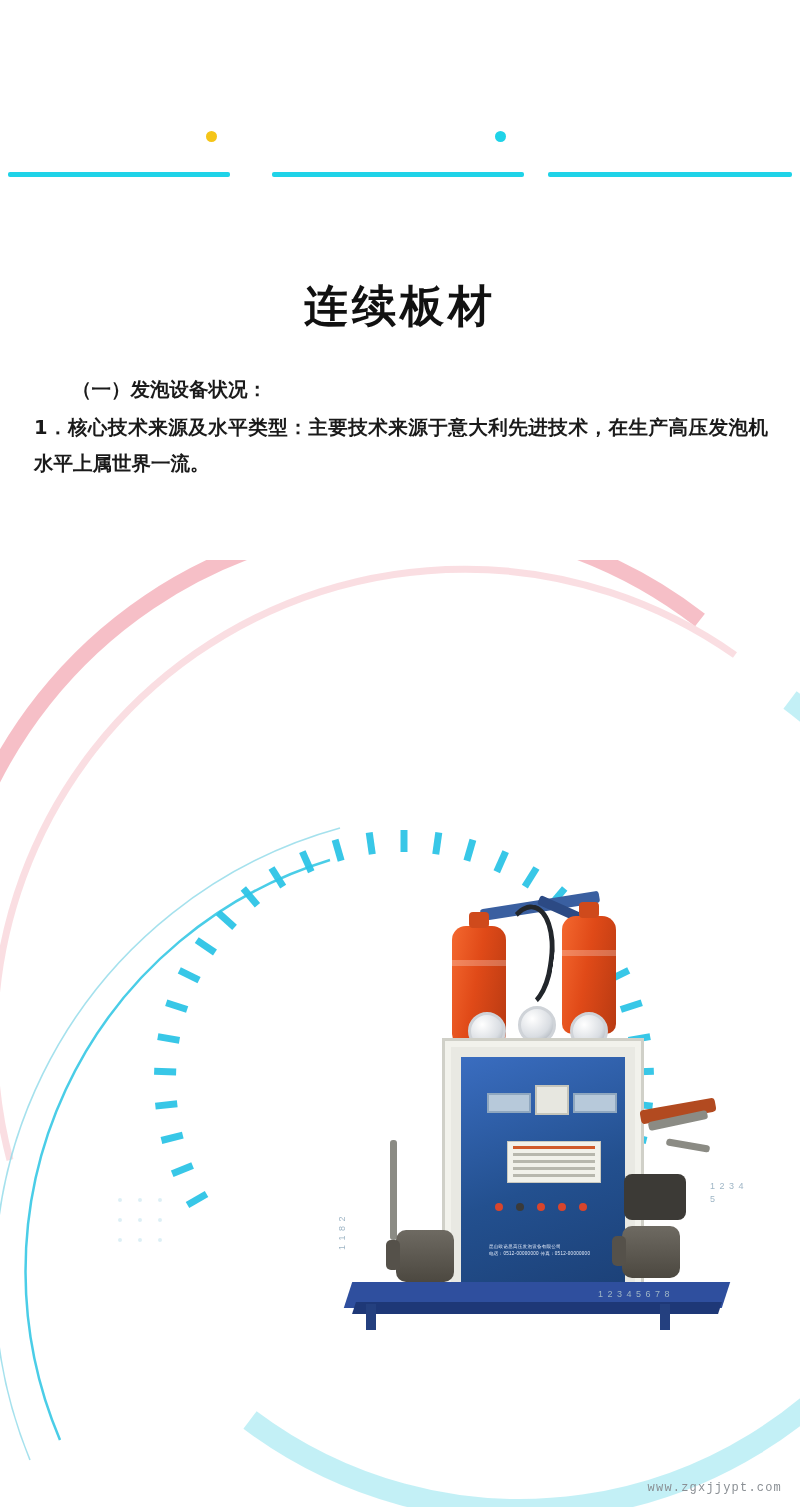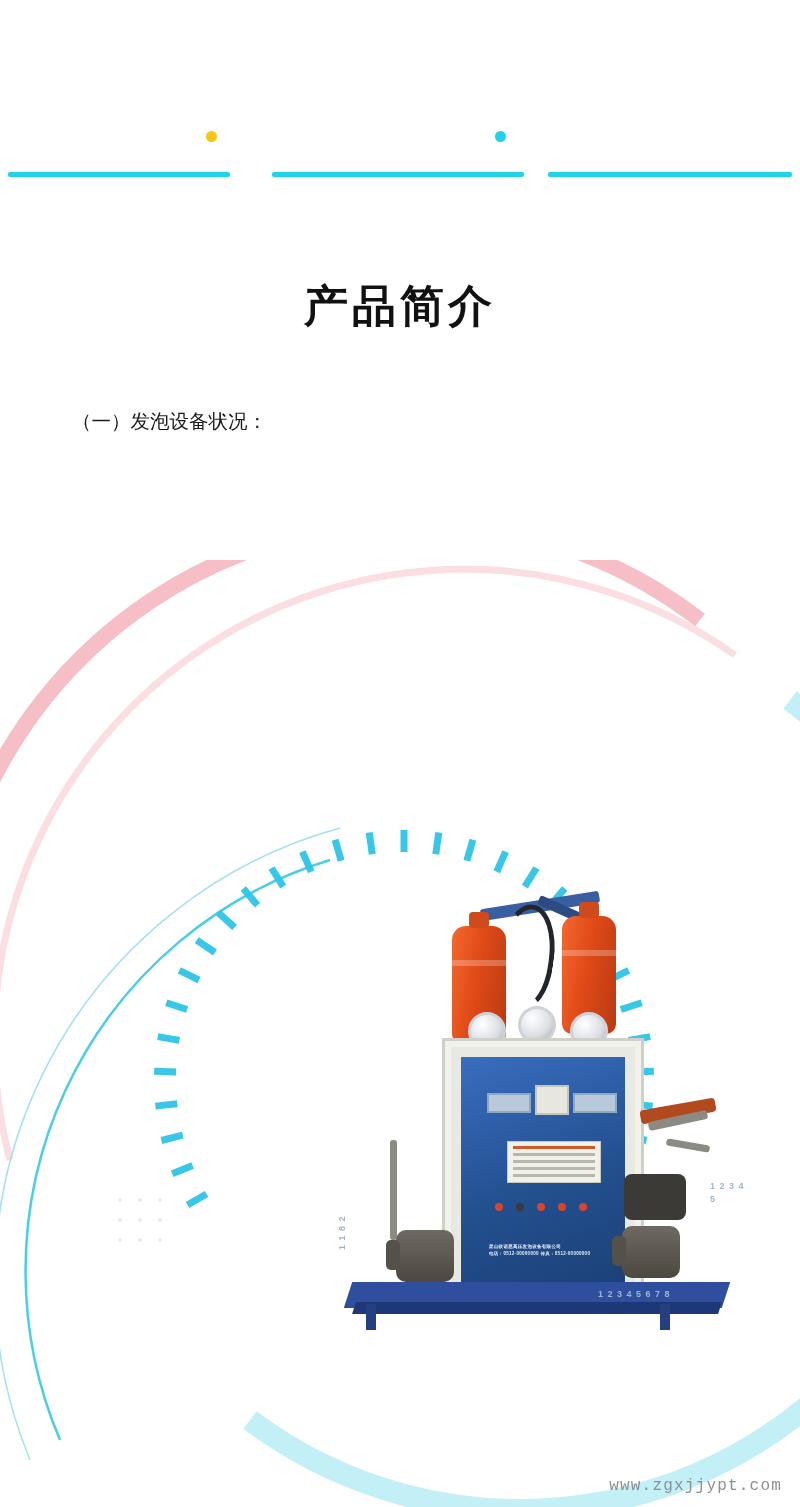--- a/index.html
+++ b/index.html
@@ -67,23 +67,22 @@
   
   .content {
     position: absolute;
     left: 34px;
     top: 372px;
     width: 734px;
     color: #1a1a1a;
     font-size: 19.5px;
     line-height: 36px;
     font-family: "DejaVu Sans", "Liberation Sans", sans-serif;
-    font-weight: normal;
+    font-weight: bold;
     z-index: 5;
-    margin-top: 32px;
   }
   .para {
     margin: 0 0 2px 0;
     text-align: justify;
   }
   .para.indent { text-indent: 38px; }
 
   
   .bg-art {
     position: absolute;
@@ -96,21 +95,20 @@
   }
 
   
   .photo {
     position: absolute;
     left: 330px;
     top: 890px;
     width: 420px;
     height: 460px;
     z-index: 4;
-    font-weight: bold;
   }
 
   
   .mach { position: absolute; left: 0; top: 0; width: 420px; height: 460px; }
 
   .base {
     position: absolute;
     left: 18px; top: 392px;
     width: 378px; height: 26px;
     background: #2f4f9e;
@@ -296,43 +294,44 @@
   .ruler-right { left: 380px; top: 290px; }
   .ruler-bottom-right { left: 268px; top: 398px; }
   .ruler-left { left: 6px; top: 360px; transform: rotate(-90deg); transform-origin: left top; }
 
   
   .footer-url {
     position: absolute;
     right: 18px;
     bottom: 12px;
     font-family: "Liberation Mono", "DejaVu Sans Mono", monospace;
-    font-size: 16px;
+    font-size: 12px;
     letter-spacing: 1.2px;
     color: #8a8f94;
     z-index: 9;
   }
 </style>
 </head>
 <body>
 
 <div class="page">
 
   <div class="topdeco">
     <div class="bar bar-a"></div>
     <div class="bar bar-b"></div>
     <div class="bar bar-c"></div>
     <div class="dot dot-yellow"></div>
     <div class="dot dot-cyan"></div>
   </div>
 
-  <div class="title">产品简介</div>
+  <div class="title">连续板材</div>
 
   <div class="content">
     <p class="para indent">（一）发泡设备状况：</p>
+    <p class="para">1．核心技术来源及水平类型：主要技术来源于意大利先进技术，在生产高压发泡机水平上属世界一流。</p>
   </div>
 
   <div class="bg-art">
     <svg width="800" height="947" viewBox="0 0 800 947" xmlns="http://www.w3.org/2000/svg">
 
       <path d="M 700 60 A 470 470 0 0 0 -40 560" fill="none" stroke="#f6bcc4" stroke-width="16" opacity="0.95"></path>
       <path d="M 735 95 A 470 470 0 0 0 10 600" fill="none" stroke="#f9d6db" stroke-width="7" opacity="0.8"></path>
 
       <path d="M 790 140 A 420 420 0 0 1 250 860" fill="none" stroke="#bdeef5" stroke-width="22" opacity="0.9"></path>
 

